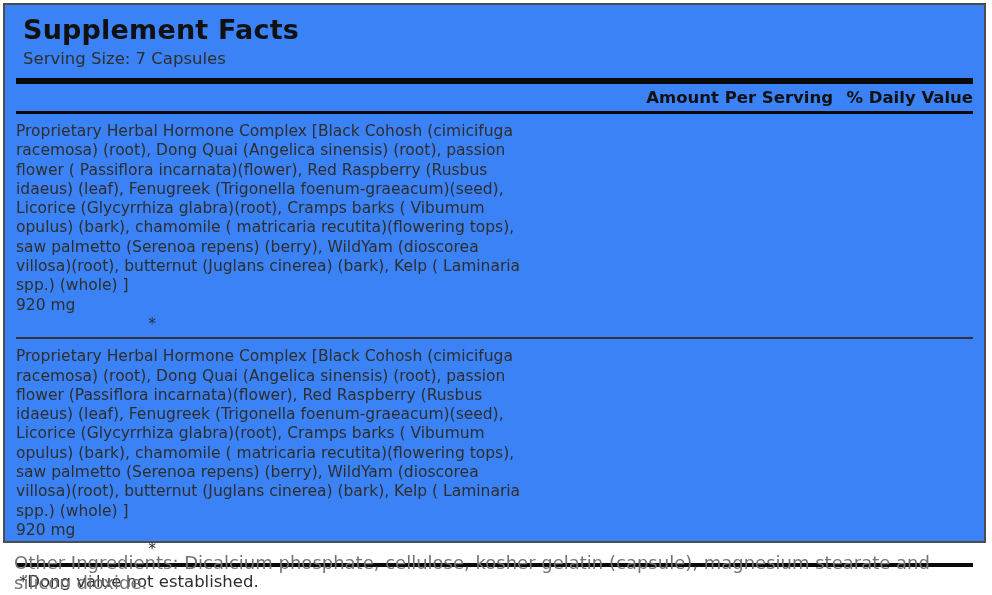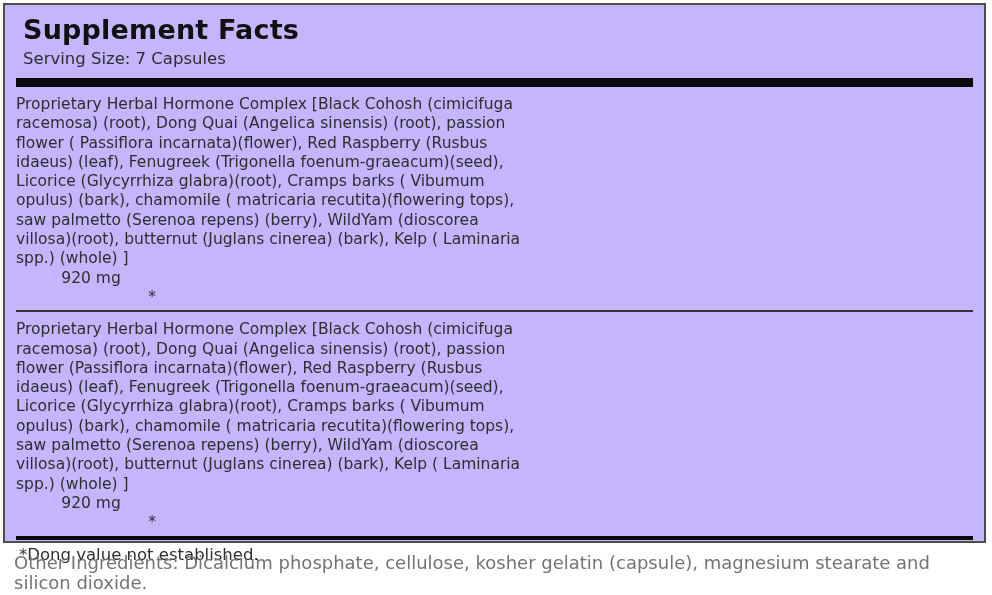--- a/index.html
+++ b/index.html
@@ -15,21 +15,21 @@
   }
   .facts-box {
     position: absolute;
     left: 3px;
     top: 3px;
     width: 983px;
     height: 540px;
     box-sizing: border-box;
     border: 2px solid #4d4d4d;
     padding: 0 11px;
-    background: #c4b5fd;
+    background: #3b82f6;
   }
   .title {
     font-size: 27px;
     font-weight: bold;
     color: #111111;
     line-height: 32px;
     margin: 9px 0 0 7px;
     letter-spacing: 0.2px;
   }
   .serving-line {
@@ -72,21 +72,21 @@
   .row-desc {
     flex: 1;
     font-size: 15.5px;
     line-height: 19.3px;
     white-space: pre;
     color: #2e2e2e;
   }
   .row-amount {
     width: 150px;
     flex-shrink: 0;
-    text-align: center;
+    text-align: left;
     font-size: 15.5px;
     line-height: 19.3px;
   }
   .row-dv {
     width: 140px;
     flex-shrink: 0;
     text-align: right;
     font-size: 15.5px;
     line-height: 19.3px;
   }
@@ -113,20 +113,24 @@
 </style>
 </head>
 <body>
 
 <div class="facts-box">
   <div class="title">Supplement Facts</div>
   <div class="serving-line">Serving Size: 7 Capsules</div>
 
   <div class="bar-thick"></div>
 
+  <div class="hdr">
+    <div class="hdr-amount">Amount Per Serving</div>
+    <div class="hdr-dv">% Daily Value</div>
+  </div>
 
   <div class="bar-medium"></div>
 
   <div class="row">
     <div class="row-desc">Proprietary Herbal Hormone Complex [Black Cohosh (cimicifuga
 racemosa) (root), Dong Quai (Angelica sinensis) (root), passion
 flower ( Passiflora incarnata)(flower), Red Raspberry (Rusbus
 idaeus) (leaf), Fenugreek (Trigonella foenum-graeacum)(seed),
 Licorice (Glycyrrhiza glabra)(root), Cramps barks ( Vibumum
 opulus) (bark), chamomile ( matricaria recutita)(flowering tops),

